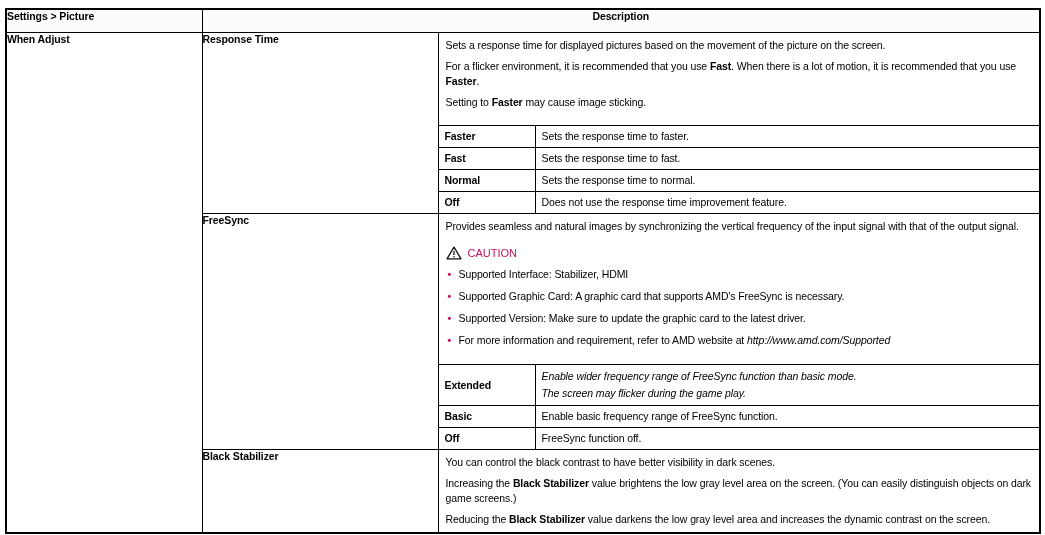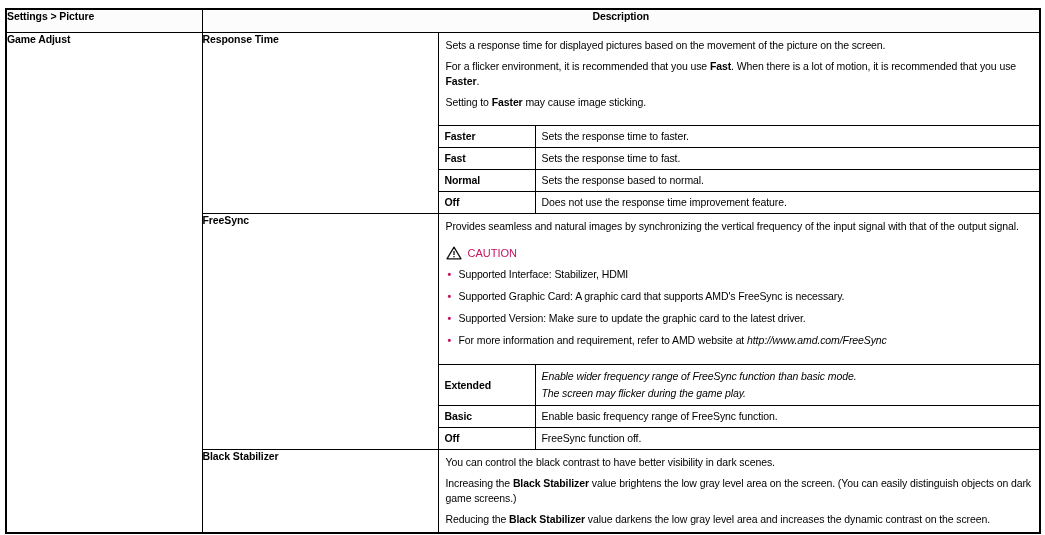--- a/index.html
+++ b/index.html
@@ -111,42 +111,42 @@
       <col>
     </colgroup>
     <tbody>
 
       <tr class="hdr">
         <td class="hdr-left">Settings &gt; Picture</td>
         <td class="hdr-desc" colspan="2">Description</td>
       </tr>
 
       <tr>
-        <td class="side-label" rowspan="3">Game Adjust</td>
+        <td class="side-label" rowspan="3">When Adjust</td>
         <td class="item-label">Response Time</td>
         <td>
           <div class="desc desc-rt">
             <div class="paras">
               <div class="p"><span>Sets a response time for displayed pictures based on the movement of the picture on the screen.</span></div>
               <div class="p"><span>For a flicker environment, it is recommended that you use </span><b>Fast</b><span>. When there is a lot of motion, it is recommended that you use </span><b>Faster</b><span>.</span></div>
               <div class="p"><span>Setting to </span><b>Faster</b><span> may cause image sticking.</span></div>
             </div>
             <table class="opts">
               <tbody>
                 <tr>
                   <td class="ol">Faster</td>
                   <td>Sets the response time to faster.</td>
                 </tr>
                 <tr>
                   <td class="ol">Fast</td>
                   <td>Sets the response time to fast.</td>
                 </tr>
                 <tr>
                   <td class="ol">Normal</td>
-                  <td>Sets the response based to normal.</td>
+                  <td>Sets the response time to normal.</td>
                 </tr>
                 <tr>
                   <td class="ol">Off</td>
                   <td>Does not use the response time improvement feature.</td>
                 </tr>
               </tbody>
             </table>
           </div>
         </td>
       </tr>
@@ -163,21 +163,21 @@
                     <path d="M8 1.2 L15 12.8 L1 12.8 Z" fill="none" stroke="#111" stroke-width="1.3" stroke-linejoin="round"></path>
                     <rect x="7.35" y="5" width="1.3" height="4" fill="#111"></rect>
                     <rect x="7.35" y="10" width="1.3" height="1.3" fill="#111"></rect>
                   </svg>
                 </span>
                 <span class="caution-text">CAUTION</span>
               </div>
               <div class="bullet"><span>Supported Interface: Stabilizer, HDMI</span></div>
               <div class="bullet"><span>Supported Graphic Card: A graphic card that supports AMD's FreeSync is necessary.</span></div>
               <div class="bullet"><span>Supported Version: Make sure to update the graphic card to the latest driver.</span></div>
-              <div class="bullet"><span>For more information and requirement, refer to AMD website at </span><i class="url">http://www.amd.com/FreeSync</i></div>
+              <div class="bullet"><span>For more information and requirement, refer to AMD website at </span><i class="url">http://www.amd.com/Supported</i></div>
             </div>
             <table class="opts">
               <tbody>
                 <tr>
                   <td class="ol">Extended</td>
                   <td>
                     <div class="opt-line">Enable wider frequency range of FreeSync function than basic mode.</div>
                     <div class="opt-line">The screen may flicker during the game play.</div>
                   </td>
                 </tr>

